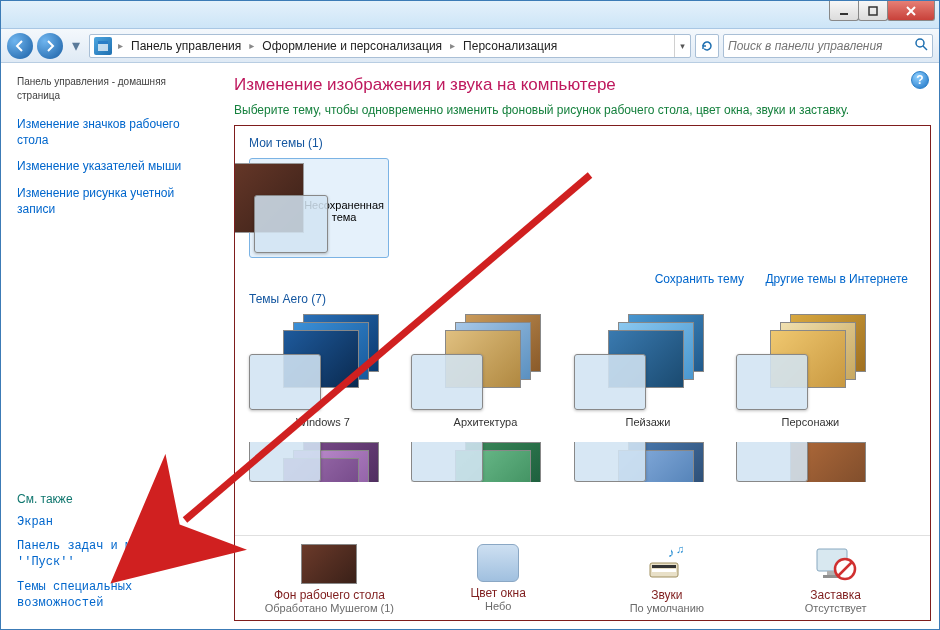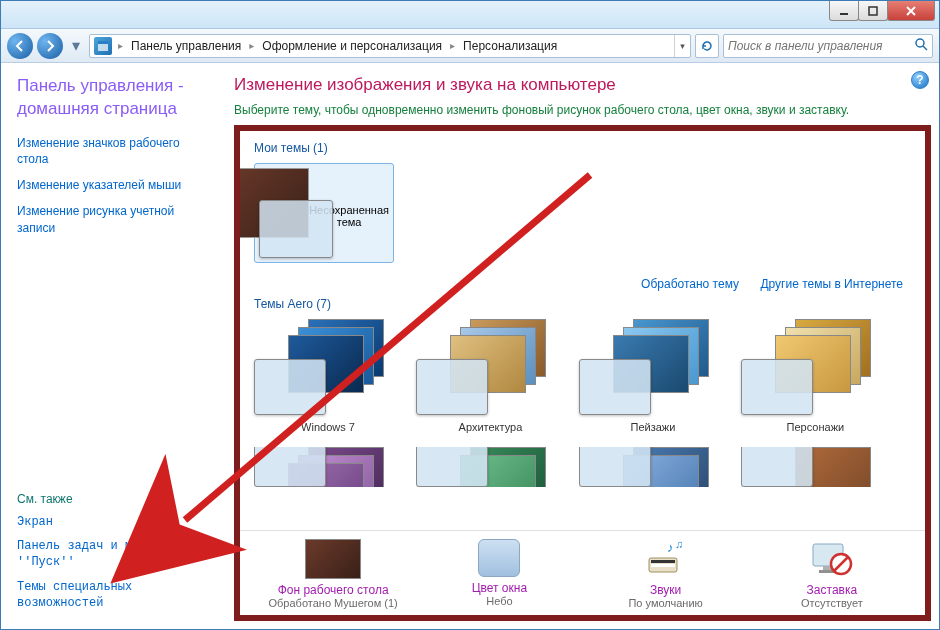--- a/index.html
+++ b/index.html
@@ -25,31 +25,31 @@
   .bc-dd { width:16px; display:flex; align-items:center; justify-content:center; color:#555; font-size:9px; border-left:1px solid #d0d0d0; height:100%;}
   .refresh-btn { width:24px; height:24px; border:1px solid #a9bfd6; background:#fff; display:flex; align-items:center; justify-content:center; color:#2b6cb0; border-radius:2px; }
   .searchbox { width:210px; height:24px; border:1px solid #a9bfd6; background:#fff; display:flex; align-items:center; padding:0 4px; border-radius:2px; }
   .searchbox input { flex:1; border:none; outline:none; font-size:12px; color:#888; font-style:italic; }
   .searchbox .search-icon { color:#1e6fb0; }
 
   
   .body-row { flex:1; display:flex; min-height:0; background:#fff; }
   .sidebar { width: 215px; background:#fff; padding: 12px 14px 10px 16px; display:flex; flex-direction:column; font-size:12px; position:relative; }
   .sidebar a { color:#0066cc; text-decoration:none; display:block; margin-bottom:10px; line-height:1.35; }
-  .sidebar .heading-link { color:#8b5cf6; font-size:17px; margin-bottom:14px; }
+  .sidebar .heading-link { color:#404040; font-size:10px; margin-bottom:14px; }
   .sidebar .see-also-label { color:#0f766e; margin-top:auto; margin-bottom:8px; }
   .sidebar .bottom-links a { margin-bottom:8px;font-family:Liberation Mono, monospace; }
 
   .help-icon { position:absolute; top:8px; right:10px; width:18px; height:18px; border-radius:50%; background:radial-gradient(circle at 35% 30%, #8fd0ff, #1b72c4); color:#fff; display:flex; align-items:center; justify-content:center; font-size:12px; font-weight:bold; border:1px solid #2a7ec7;}
 
   .main { flex:1; padding: 12px 8px 8px 18px; display:flex; flex-direction:column; min-width:0; position:relative; }
   .main h1 { color:#be185d; font-weight:normal; font-size:17px; margin-bottom:8px; }
   .main .subtitle { font-size:12px; color:#15803d; margin-bottom:8px; }
 
-  .theme-panel { border:6px solid #7f1d1d; background:#fff; flex:1; min-height:0; display:flex; flex-direction:column; overflow:hidden; position:relative; }
+  .theme-panel { border:1px solid #7f1d1d; background:#fff; flex:1; min-height:0; display:flex; flex-direction:column; overflow:hidden; position:relative; }
   .theme-scroll { overflow-y:scroll; flex:1; padding: 6px 8px 0 14px; }
   .group-label { color:#1557a0; font-size:12px; margin:4px 0 8px 0; }
 
   .theme-item { display:inline-flex; flex-direction:row; align-items:center; width:140px; margin:0 6px 10px 0; vertical-align:top; }
   .theme-item.selected { background:#e5f1fb; border:1px solid #7bb3e4; border-radius:3px; padding:4px; }
   .theme-thumb { width:120px; height:90px; position:relative; }
   .theme-thumb .bg { position:absolute; right:0; top:0; width:92px; height:70px; border:1px solid #999; background:#6fa5c9; }
   .theme-thumb .fg { position:absolute; left:0; bottom:0; width:74px; height:58px; border:1px solid #888; background:rgba(210,228,242,0.85); border-radius:3px; box-shadow:0 1px 3px rgba(0,0,0,0.25);}
   .theme-label { font-size:11px; color:#333; text-align:center; margin-top:6px; width:130px; }
   .theme-item.selected .theme-label { color:#000; }
@@ -68,21 +68,21 @@
   .aero-label { font-size:11px; color:#333; margin-top:6px; text-align:center; }
 
   .partial-row .aero-thumb { height:40px; overflow:hidden; }
 
   
   .bottom-tiles { display:flex; justify-content:space-around; padding: 8px 10px 6px 10px; border-top:1px solid #e0e0e0; background:#fff; }
   .tile { display:flex; flex-direction:column; align-items:center; width:150px; }
   .tile-icon { width:48px; height:40px; margin-bottom:4px; display:flex; align-items:center; justify-content:center; }
   .tile-icon.bg { width:56px; height:40px; border:1px solid #888; background:linear-gradient(135deg,#6b3a2a,#3a2018); }
   .tile-icon.color { width:42px; height:38px; border-radius:6px; background:linear-gradient(to bottom, rgba(200,220,240,0.9), rgba(150,185,220,0.9)); border:1px solid #8aa7c4; }
-  .tile-label { color:#a21caf; font-size:12px; text-align:center; }
+  .tile-label { color:#7f1d1d; font-size:12px; text-align:center; }
   .tile-sub { color:#6a6a6a; font-size:11px; text-align:center; }
 
   
   .red-arrow { position:absolute; pointer-events:none; z-index:50; }
 
   
   .theme-scroll::-webkit-scrollbar { width:17px; }
   .theme-scroll::-webkit-scrollbar-track { background:#f0f0f0; border-left:1px solid #d0d0d0;}
   .theme-scroll::-webkit-scrollbar-thumb { background:#c8c8c8; border:1px solid #a0a0a0; border-radius:2px;}
   .theme-scroll::-webkit-scrollbar-button { height:17px; background:#e8e8e8; border:1px solid #b0b0b0;}
@@ -187,21 +187,21 @@
 
           <div class="theme-item selected">
             <div class="theme-thumb">
               <div class="bg" style="background:linear-gradient(135deg,#6b3a2a,#3a2018);"></div>
               <div class="fg"></div>
             </div>
             <div class="theme-label">Несохраненная тема</div>
           </div>
 
           <div class="row-links">
-            <a href="#">Обработано тему</a>
+            <a href="#">Сохранить тему</a>
             <a href="#">Другие темы в Интернете</a>
           </div>
 
           <div class="group-label">Темы Aero (7)</div>
 
           <div class="aero-grid">
             <div class="aero-item">
               <div class="aero-thumb">
                 <div class="stack s1" style="background:linear-gradient(135deg,#2a70b8,#0a3a70);"></div>
                 <div class="stack s2" style="background:linear-gradient(135deg,#3b90d8,#185a9c);"></div>

